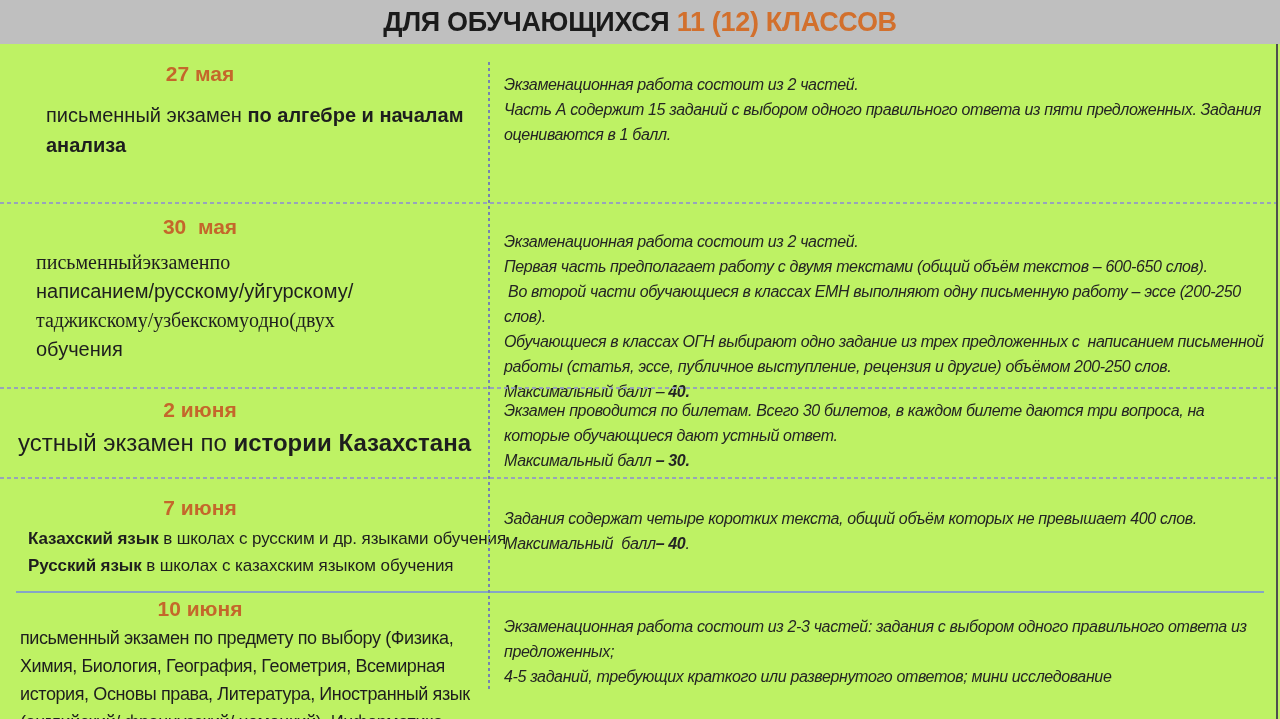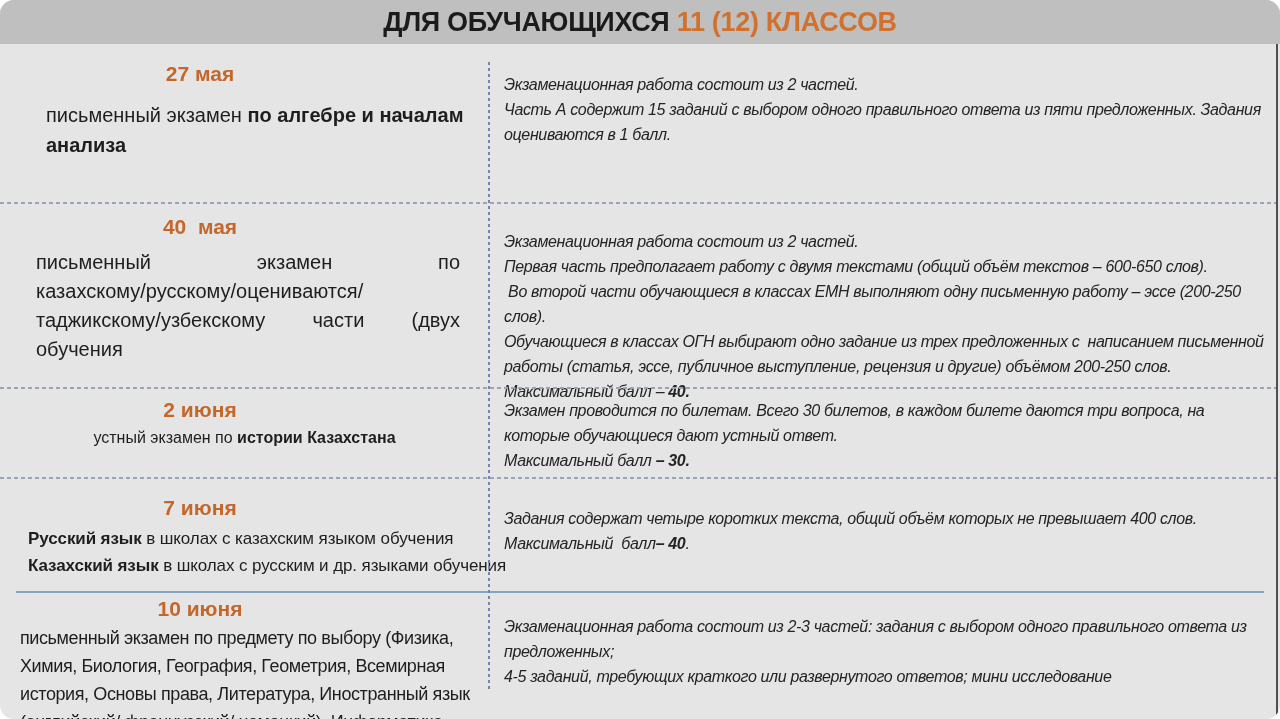--- a/index.html
+++ b/index.html
@@ -1,17 +1,17 @@
 <!DOCTYPE html>
 <html><head>
 <meta charset="utf-8">
 <style>
   html,body{margin:0;padding:0;background:#fff;}
-  .page{position:relative;width:1280px;height:719px;background:#e5e5e5;overflow:hidden;
-        font-family:"Liberation Sans", sans-serif;color:#1e1e1e;border-radius:14px;}
+  .page{position:relative;width:1280px;height:719px;background:#bef264;overflow:hidden;
+        font-family:"Liberation Sans", sans-serif;color:#1e1e1e;}
 
   
   .hdr{height:44px;background:#bfbfbf;display:flex;align-items:center;justify-content:center;}
   .hdr h1{margin:0;font-size:27px;font-weight:bold;color:#1b1b1b;letter-spacing:-0.3px;white-space:pre;}
   .hdr .accent{color:#d2702d;}
 
   
   .row{display:flex;}
   .r1{height:159px}.r2{height:185px}.r3{height:90px}.r4{height:114px}.r5{height:141px}
   .cl{width:489px;flex:none;box-sizing:border-box;}
@@ -23,25 +23,25 @@
   .date{font-weight:bold;color:#c4672b;font-size:21px;text-align:center;width:400px;white-space:pre;}
 
   .r1 .date{margin:18px 0 14px 0}
   .r1 .desc{margin:0;padding-left:46px;width:420px;box-sizing:content-box;
             font-size:20px;line-height:30px;}
   .r1 .cr{padding-top:28px}
 
   .r2 .date{margin:12px 0 9px 0}
   .r2 .lines{padding-left:36px;width:424px;font-size:20px;line-height:29px;}
   .r2 .lines p{margin:0;}
-  .jline{display:flex;justify-content:space-between;}
+  .jline{display:flex;font-family:Liberation Serif, serif;}
   .r2 .cr{padding-top:26px}
 
   .r3 .date{margin:10px 0 7px 0}
-  .r3 .desc{margin:0;width:100%;text-align:center;font-size:16px;}
+  .r3 .desc{margin:0;width:100%;text-align:center;font-size:24px;}
   .r3 .cr{padding-top:10px}
 
   .r4 .date{margin:18px 0 5px 0}
   .r4 .desc{margin:0;padding-left:28px;font-size:17px;line-height:27px;white-space:nowrap;letter-spacing:-0.1px;}
   .r4 .cr{padding-top:28px}
 
   .r5 .date{margin:5px 0 3px 0}
   .r5 .desc{margin:0;padding-left:20px;width:452px;box-sizing:content-box;
             font-size:18px;line-height:28px;letter-spacing:-0.4px;}
   .r5 .cr{padding-top:22px}
@@ -74,31 +74,31 @@
         <p class="desc"><span>письменный экзамен </span><span class="b">по алгебре и началам анализа</span></p>
       </div>
       <div class="cr">
         <p><span>Экзаменационная работа состоит из 2 частей.</span></p>
         <p><span>Часть А содержит 15 заданий с выбором одного правильного ответа из пяти предложенных. Задания оцениваются в 1 балл.</span></p>
       </div>
     </section>
 
     <section class="row r2">
       <div class="cl">
-        <div class="date">40  мая</div>
+        <div class="date">30  мая</div>
         <div class="lines">
           <p class="jline">
               <span>письменный</span>
               <span>экзамен</span>
               <span>по</span>
             </p>
-          <p>казахскому/русскому/оцениваются/</p>
+          <p>написанием/русскому/уйгурскому/</p>
           <p class="jline">
               <span>таджикскому/узбекскому</span>
-              <span>части</span>
+              <span>одно</span>
               <span>(двух</span>
             </p>
           <p>обучения</p>
         </div>
       </div>
       <div class="cr">
         <p><span>Экзаменационная работа состоит из 2 частей.</span></p>
         <p><span>Первая часть предполагает работу с двумя текстами (общий объём текстов – 600-650 слов).</span></p>
         <p><span> Во второй части обучающиеся в классах ЕМН выполняют одну письменную работу – эссе (200-250 слов).</span></p>
         <p><span>Обучающиеся в классах ОГН выбирают одно задание из трех предложенных с  написанием письменной работы (статья, эссе, публичное выступление, рецензия и другие) объёмом 200-250 слов. Максимальный балл – </span><b>40.</b></p>
@@ -112,22 +112,22 @@
       </div>
       <div class="cr">
         <p><span>Экзамен проводится по билетам. Всего 30 билетов, в каждом билете даются три вопроса, на которые обучающиеся дают устный ответ.</span></p>
         <p><span>Максимальный балл </span><b>– 30.</b></p>
       </div>
     </section>
 
     <section class="row r4">
       <div class="cl">
         <div class="date">7 июня</div>
+        <p class="desc"><b>Казахский язык</b><span> в школах с русским и др. языками обучения</span></p>
         <p class="desc"><b>Русский язык</b><span> в школах с казахским языком обучения</span></p>
-        <p class="desc"><b>Казахский язык</b><span> в школах с русским и др. языками обучения</span></p>
       </div>
       <div class="cr">
         <p><span>Задания содержат четыре коротких текста, общий объём которых не превышает 400 слов.</span></p>
         <p><span>Максимальный  балл</span><b>– 40</b><span>.</span></p>
       </div>
     </section>
 
     <section class="row r5">
       <div class="cl">
         <div class="date">10 июня</div>

